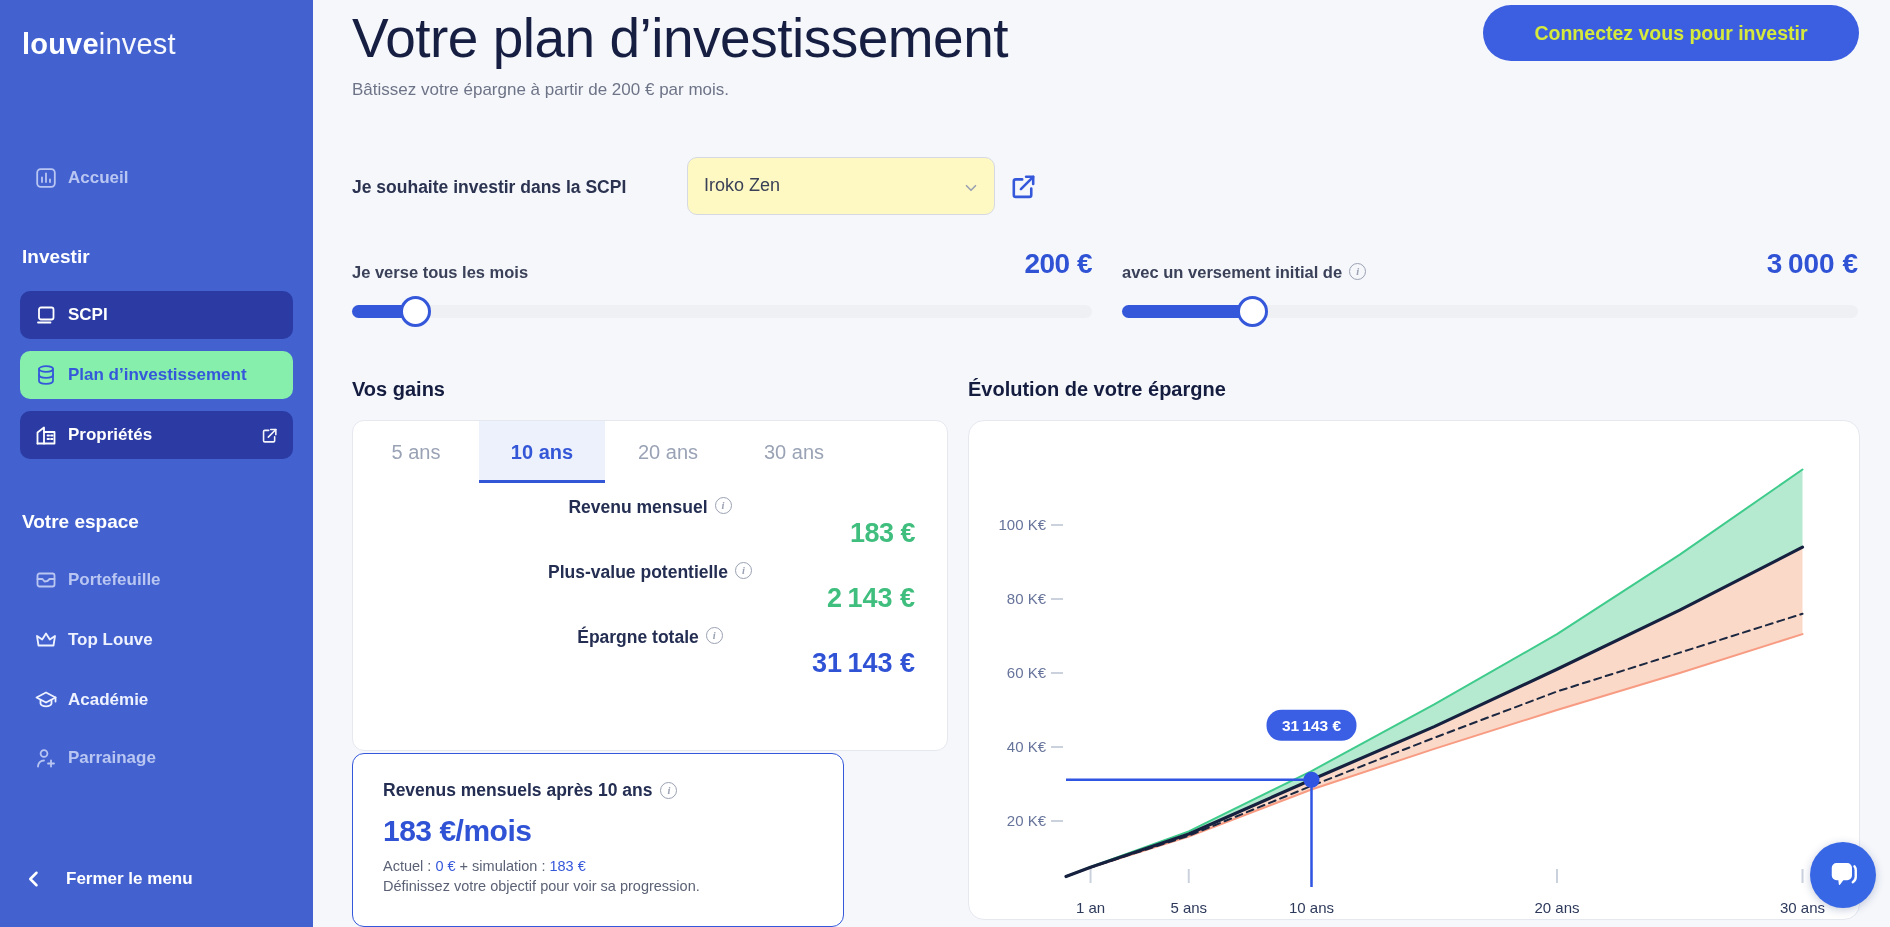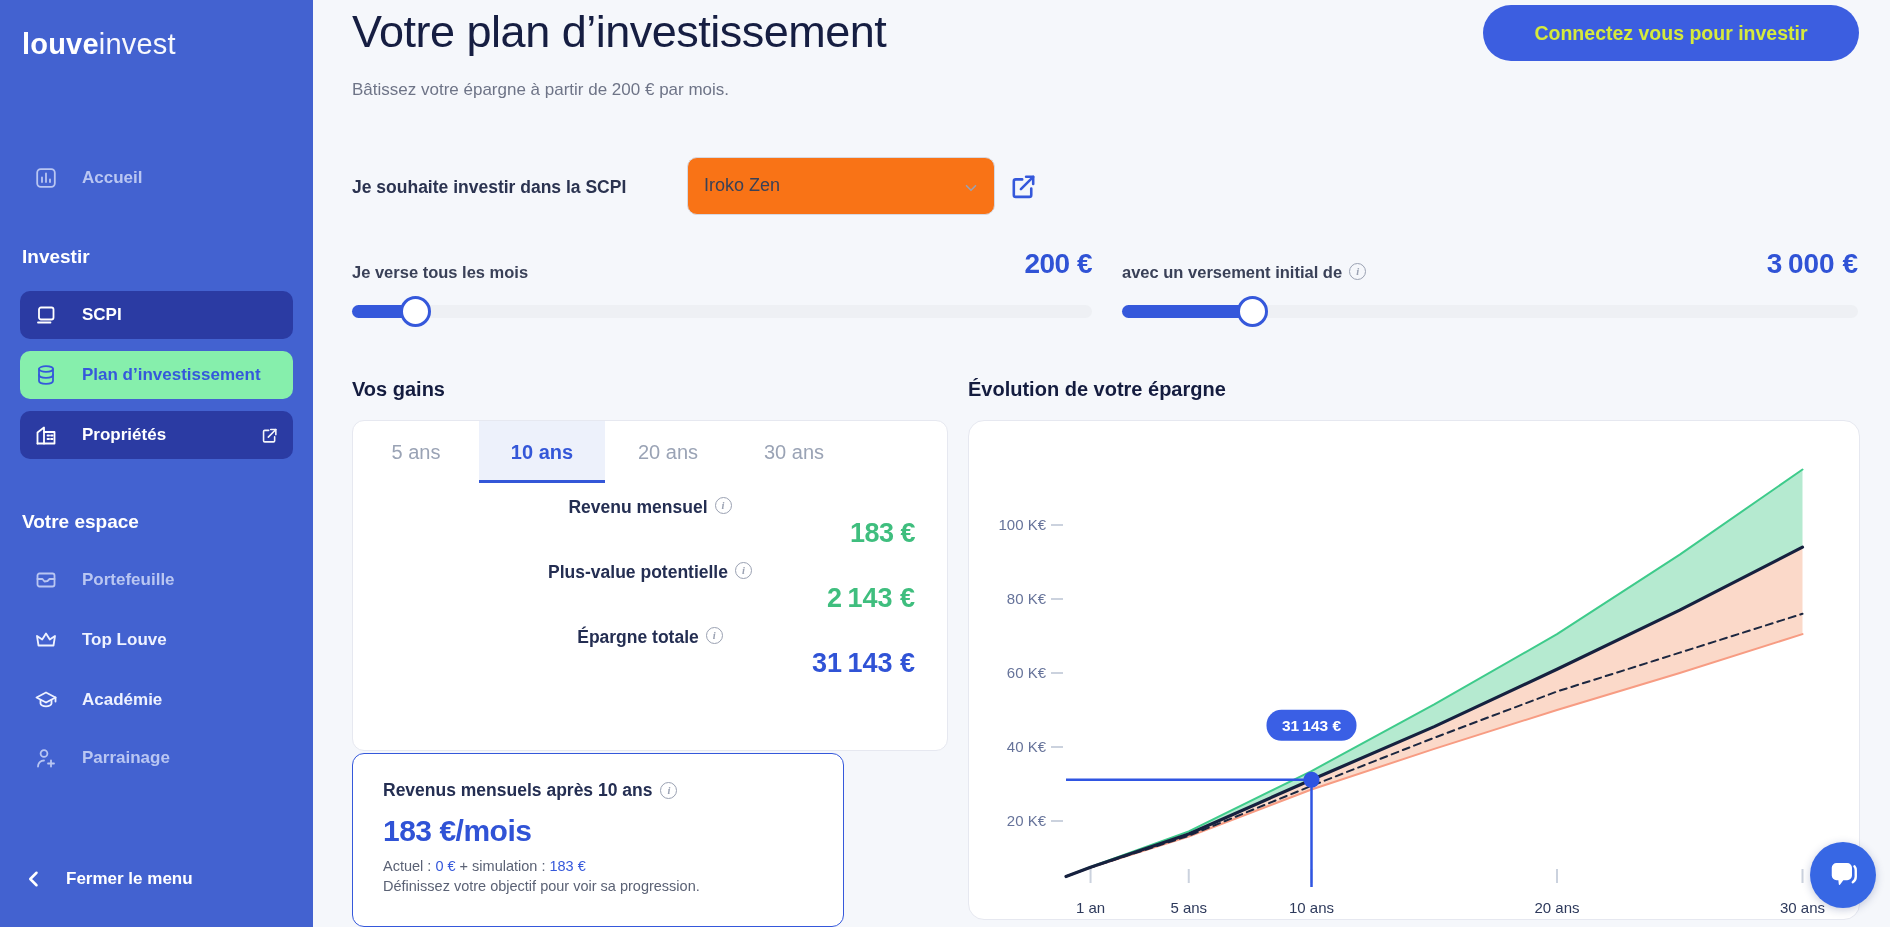--- a/index.html
+++ b/index.html
@@ -6,40 +6,40 @@
   body{
     width:1890px;height:927px;position:relative;overflow:hidden;
     background:#f5f7fb;font-family:"Liberation Sans",sans-serif;color:#151d40;
   }
   svg{display:block}
   
   .sidebar{position:absolute;left:0;top:0;width:313px;height:927px;background:#4362d0;z-index:5;}
   .logo{position:absolute;left:22px;top:28px;font-size:29px;color:#fff;cursor:pointer;letter-spacing:.2px;}
   .logo .b{font-weight:700}.logo .l{font-weight:400;opacity:.96}
   .nav-item{position:absolute;left:20px;width:273px;height:48px;border-radius:10px;
-    display:flex;align-items:center;gap:24px;padding:0 14px;box-sizing:border-box;
+    display:flex;align-items:center;gap:10px;padding:0 14px;box-sizing:border-box;
     font-size:17px;font-weight:700;color:#fff;cursor:pointer;}
   .nav-item .ico{width:24px;height:24px;flex:0 0 24px;}
   .nav-item.muted{color:#b9c6f2;font-weight:600;}
   .nav-item.softwhite{color:#eef2ff;font-weight:600;}
   .nav-item.darker{background:#2b3ba3;}
   .nav-item.activewhite{background:#86efac;color:#3558db;}
   .nav-section{position:absolute;left:22px;font-size:19px;font-weight:700;color:#fff;}
   .nav-ext{margin-left:auto;width:19px;height:19px;opacity:.95}
   .sidebar-footer{position:absolute;left:24px;top:869px;display:flex;align-items:center;gap:22px;
     color:#fff;font-size:17px;font-weight:700;cursor:pointer;}
   
-  .page-title{position:absolute;left:352px;top:6px;font-size:45px;font-weight:500;color:#161e42;letter-spacing:-.5px;}
+  .page-title{position:absolute;left:352px;top:6px;font-size:55px;font-weight:500;color:#161e42;letter-spacing:-.5px;}
   .page-subtitle{position:absolute;left:352px;top:80px;font-size:17px;color:#6e7487;}
   .cta{position:absolute;left:1483px;top:5px;width:376px;height:56px;border-radius:28px;border:none;
     background:#3c5ee0;color:#d6ea3b;font-size:19.5px;font-weight:700;cursor:pointer;font-family:inherit;}
   
   .scpi-label{position:absolute;left:352px;top:177px;font-size:17.5px;font-weight:700;color:#2b3350;}
   .scpi-select{position:absolute;left:687px;top:157px;width:308px;height:58px;box-sizing:border-box;
-    background:#f97316;border:1px solid #d6d9e2;border-radius:10px;display:flex;align-items:center;
+    background:#fef9c3;border:1px solid #d6d9e2;border-radius:10px;display:flex;align-items:center;
     padding:0 42px 1px 16px;font-size:18px;color:#3a4157;cursor:pointer;}
   .scpi-select .chev{position:absolute;right:14px;top:21px;width:18px;height:18px;color:#9aa1b2;}
   .scpi-ext{position:absolute;left:1008px;top:171px;width:31px;height:31px;color:#3558db;cursor:pointer;}
   
   .slider-label{position:absolute;font-size:16.5px;font-weight:700;color:#3a4158;display:flex;gap:7px;align-items:flex-start;}
   .slider-value{position:absolute;font-size:28px;font-weight:700;color:#3053d6;letter-spacing:-.5px;}
   .track{position:absolute;height:13px;border-radius:7px;background:#eef0f4;cursor:pointer;}
   .track .fill{position:absolute;left:0;top:0;height:13px;border-radius:7px;background:#3558db;}
   .track .thumb{position:absolute;top:-9px;width:25px;height:25px;border-radius:50%;background:#fff;
     border:3px solid #3558db;box-sizing:content-box;cursor:grab;}

